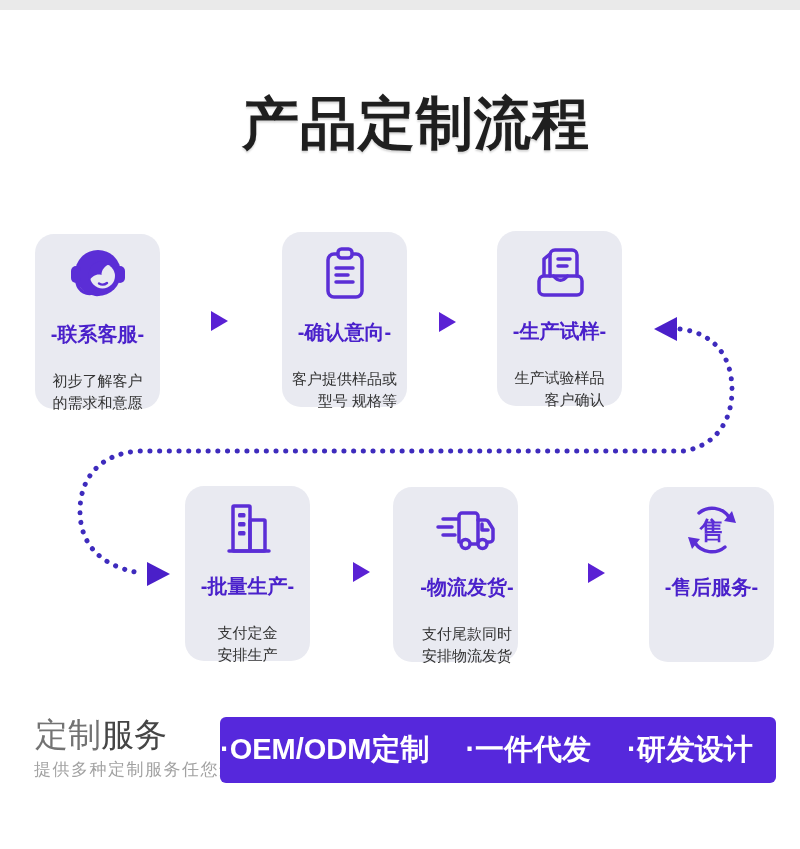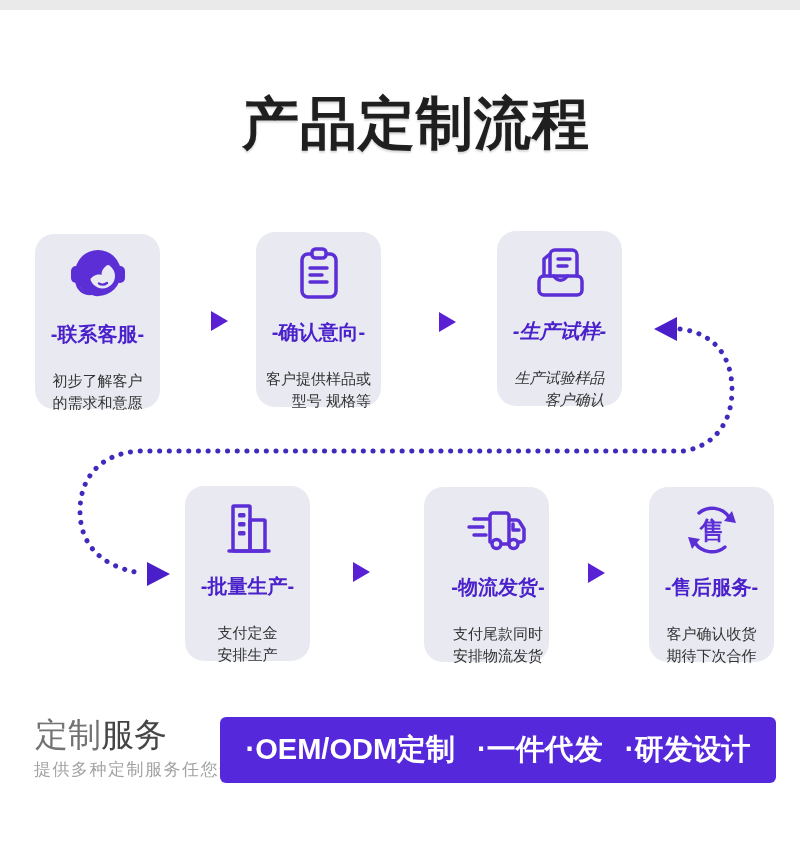--- a/index.html
+++ b/index.html
@@ -13,24 +13,24 @@
     text-shadow:0 2px 2px rgba(0,0,0,0.16);padding-left:32px; }
 
   .card { position:absolute; width:125px; height:175px; background:#e9eaf1; border-radius:19px;
     display:flex; flex-direction:column; align-items:center;gap:9px; }
   .card .icon { width:64px; height:64px; margin-top:11px; flex:0 0 auto; }
   .card .card-title { margin-top:3px; font-size:20px; font-weight:bold; color:#4a21cb; white-space:nowrap; }
   .card .card-desc { margin-top:13px; font-size:15px; line-height:22px; color:#333333;
     text-align:right; white-space:nowrap; }
 
   #card-1 { left:35px;  top:234px; }
-  #card-2 { left:256px; top:232px; }
-  #card-3 { left:497px; top:231px;font-style:italic; }
+  #card-2 { left:282px; top:232px; }
+  #card-3 { left:497px; top:231px; }
   #card-4 { left:185px; top:486px; }
-  #card-5 { left:424px; top:487px;padding-left:23px; }
+  #card-5 { left:393px; top:487px;padding-left:23px; }
   #card-6 { left:649px; top:487px; }
 
   .tri { position:absolute; width:0; height:0;
     border-top:10px solid transparent; border-bottom:10px solid transparent;
     border-left:17px solid #5a21d4; }
   #tri-1 { left:211px; top:311px; }
   #tri-2 { left:439px; top:312px; }
   #tri-3 { left:353px; top:562px; }
   #tri-4 { left:588px; top:563px; }
 
@@ -43,21 +43,21 @@
   .ic-fill { fill:#5b2ed6; stroke:none; }
   .ic-bg { fill:#e9eaf1; }
 
   .footer-heading { position:absolute; left:35px; top:713px; font-size:33px; color:#2e2e2e; white-space:nowrap; }
   .footer-heading .hb { font-weight:400; color:#737373;margin-top:36px; }
   .footer-heading .hr { font-weight:400; color:#454545; }
   .footer-sub { position:absolute; left:34px; top:758px; font-size:17px; color:#a2a2a2; letter-spacing:1.5px; white-space:nowrap; }
 
   .banner { position:absolute; left:220px; top:717px; width:556px; height:66px;
     background:#5628dc; border-radius:6px;
-    display:flex; align-items:center; justify-content:center; gap:22px; }
+    display:flex; align-items:center; gap:36px; }
   .banner span { color:#ffffff; font-size:29px; font-weight:800; white-space:nowrap; }
 </style>
 </head>
 <body>
 
 <div class="top-strip"></div>
 
 <h1 class="main-title">产品定制流程</h1>
 
 <svg class="dotted-overlay" viewBox="0 0 800 849">
@@ -152,24 +152,20 @@
 
 <div class="card" id="card-6">
   <svg class="icon" viewBox="0 0 64 64">
     <path class="ic" d="M19 15 A 20.5 20.5 0 0 1 49 19"></path>
     <polygon class="ic-fill" points="52,13 56,25 44,23"></polygon>
     <path class="ic" d="M45 49 A 20.5 20.5 0 0 1 15 45"></path>
     <polygon class="ic-fill" points="12,51 8,39 20,41"></polygon>
     <text x="32" y="41" text-anchor="middle" font-size="25" font-weight="bold" fill="#5b2ed6" font-family="inherit">售</text>
   </svg>
   <div class="card-title">-售后服务-</div>
-  <div class="card-desc">
-    <div>客户确认收货</div>
-    <div>期待下次合作</div>
-  </div>
 </div>
 
 <div class="tri" id="tri-1"></div>
 <div class="tri" id="tri-2"></div>
 <div class="tri" id="tri-3"></div>
 <div class="tri" id="tri-4"></div>
 
 <div class="footer-heading">
   <span class="hb">定制</span><span class="hr">服务</span>
 </div>

